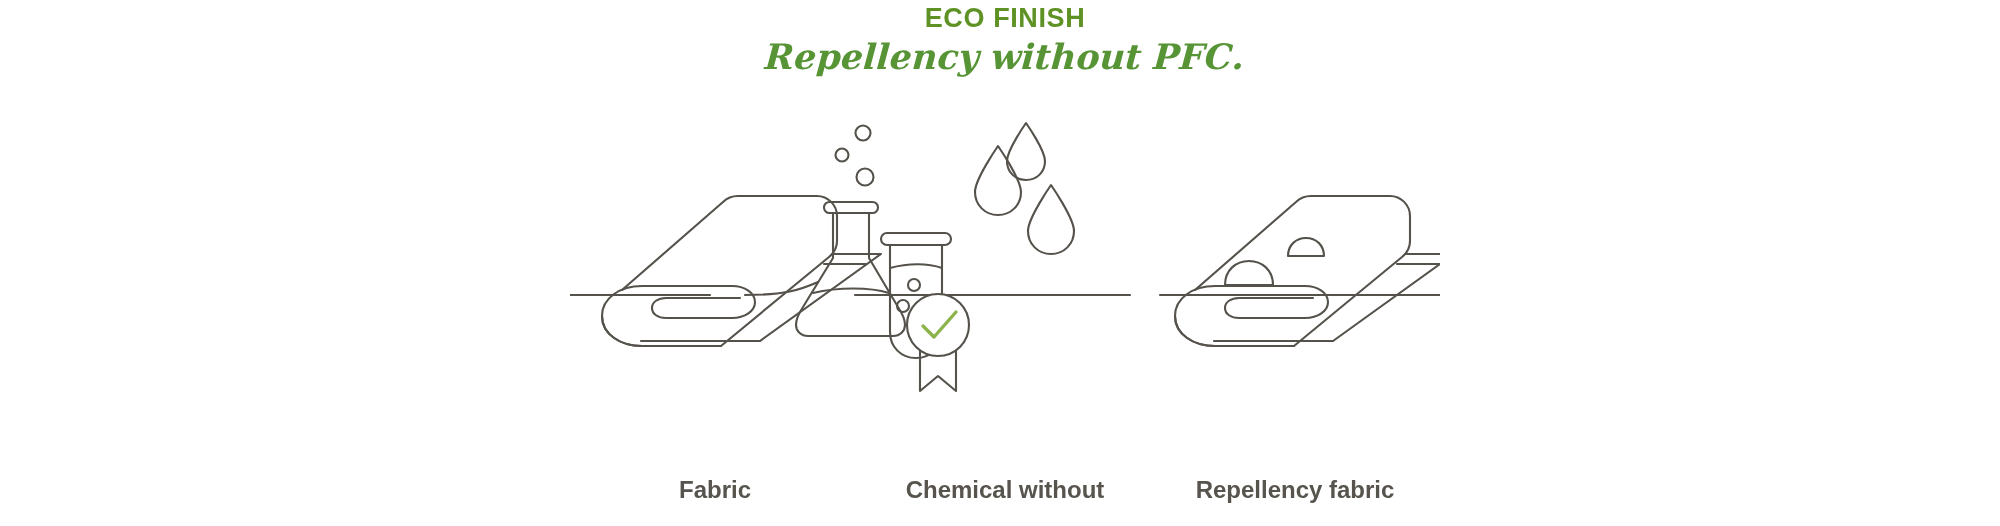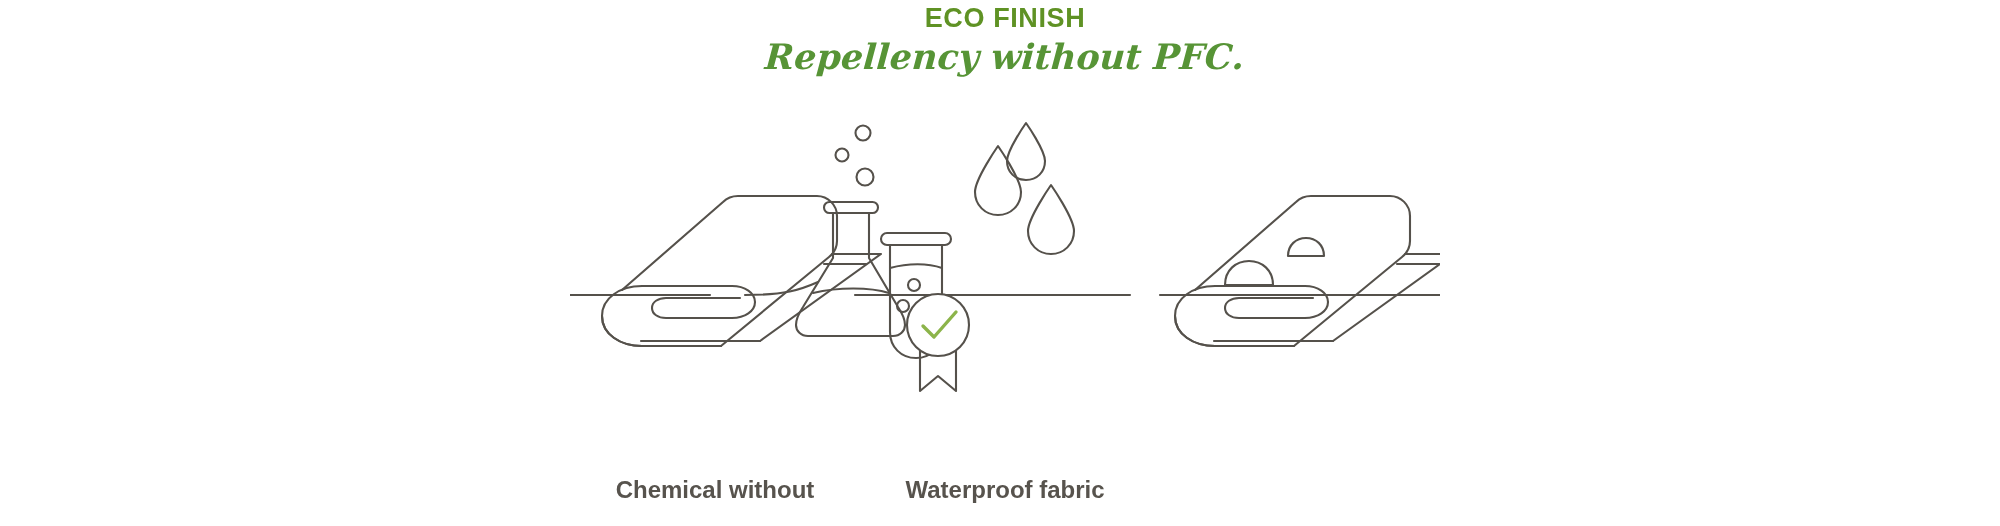--- a/index.html
+++ b/index.html
@@ -215,17 +215,18 @@
                    L743 188"></path>
           <path d="M605 206 C605 224 623 236 645 236"></path>
         </g>
 
         <path d="M590 185 L870 185" stroke="#55514b" stroke-width="2.1" stroke-linecap="round"></path>
       </g>
     </svg>
   </div>
 
   <div class="captions">
+    <div class="caption cap-1">Fabric</div>
     <div class="caption cap-2">Chemical without</div>
-    <div class="caption cap-3">Waterproof fabric</div>
+    <div class="caption cap-3">Repellency fabric</div>
   </div>
 
 </div>
 
 </body></html>

